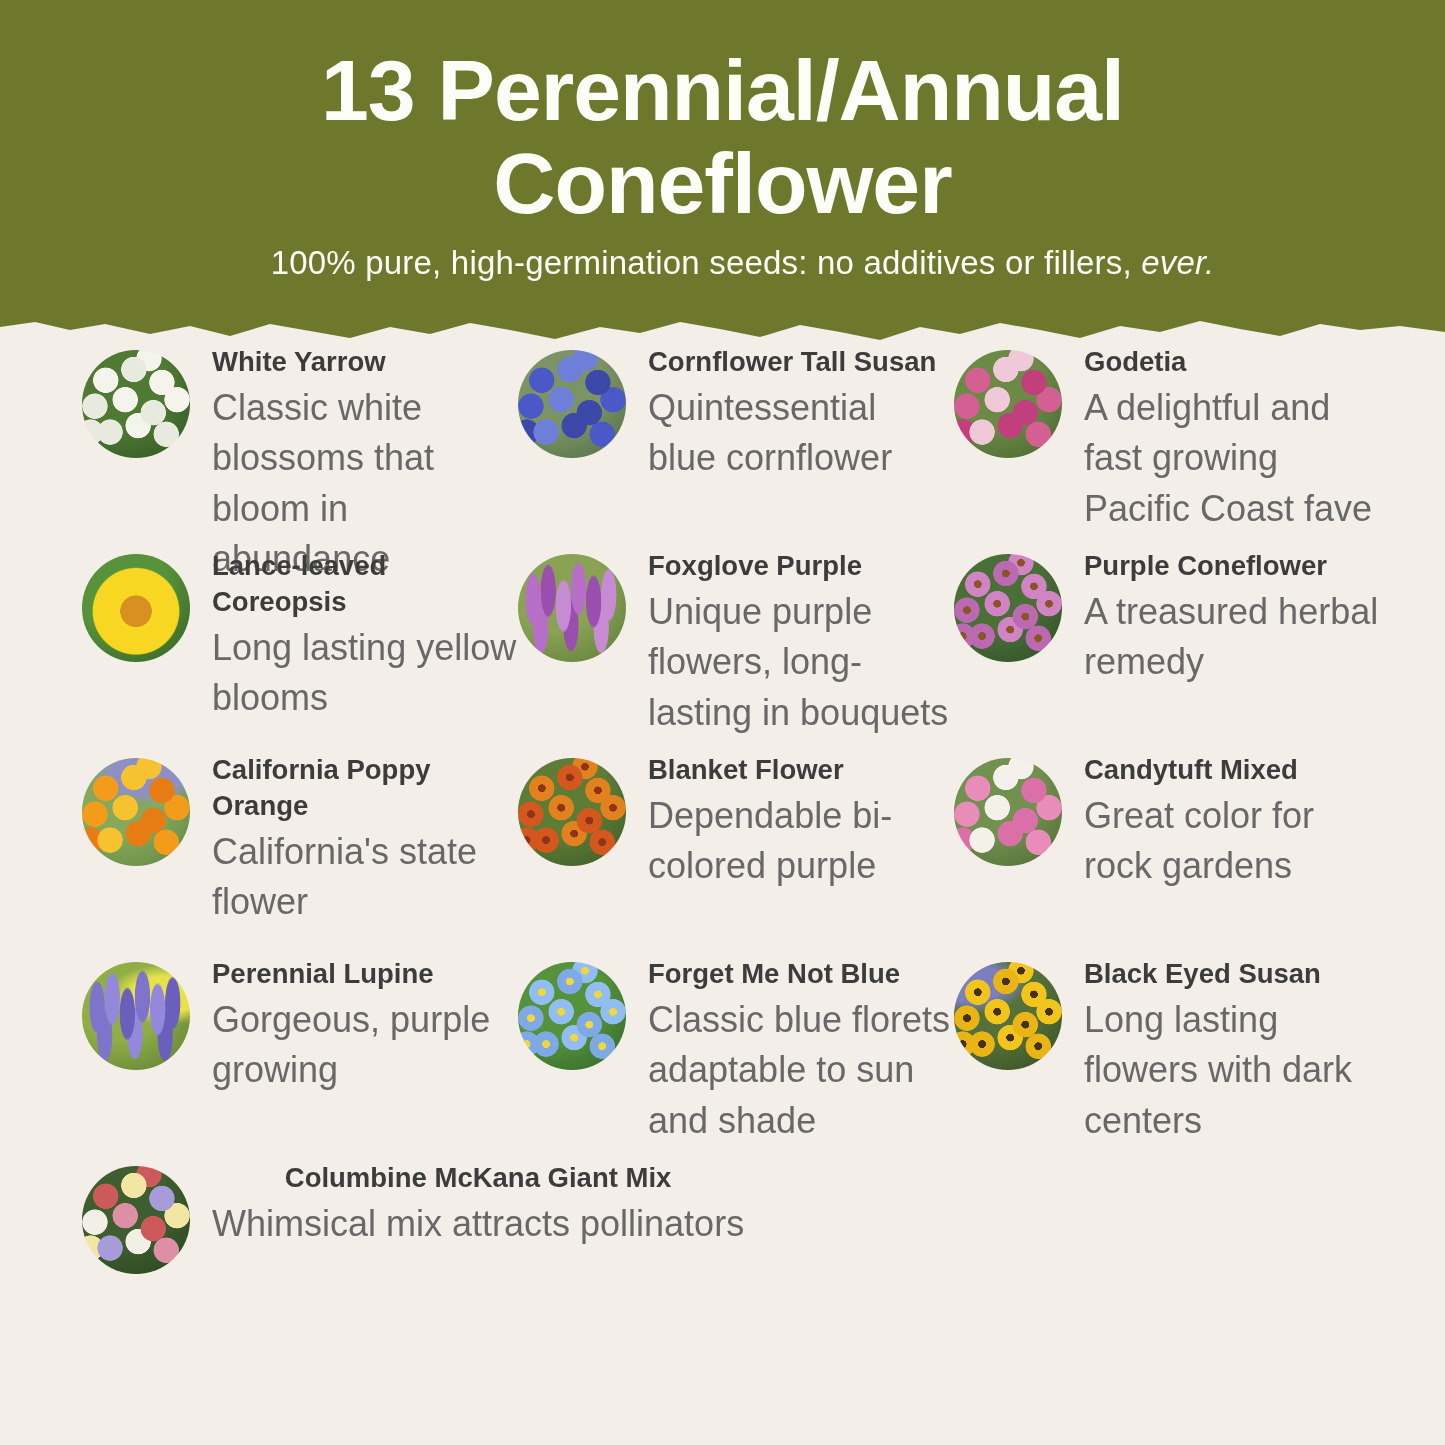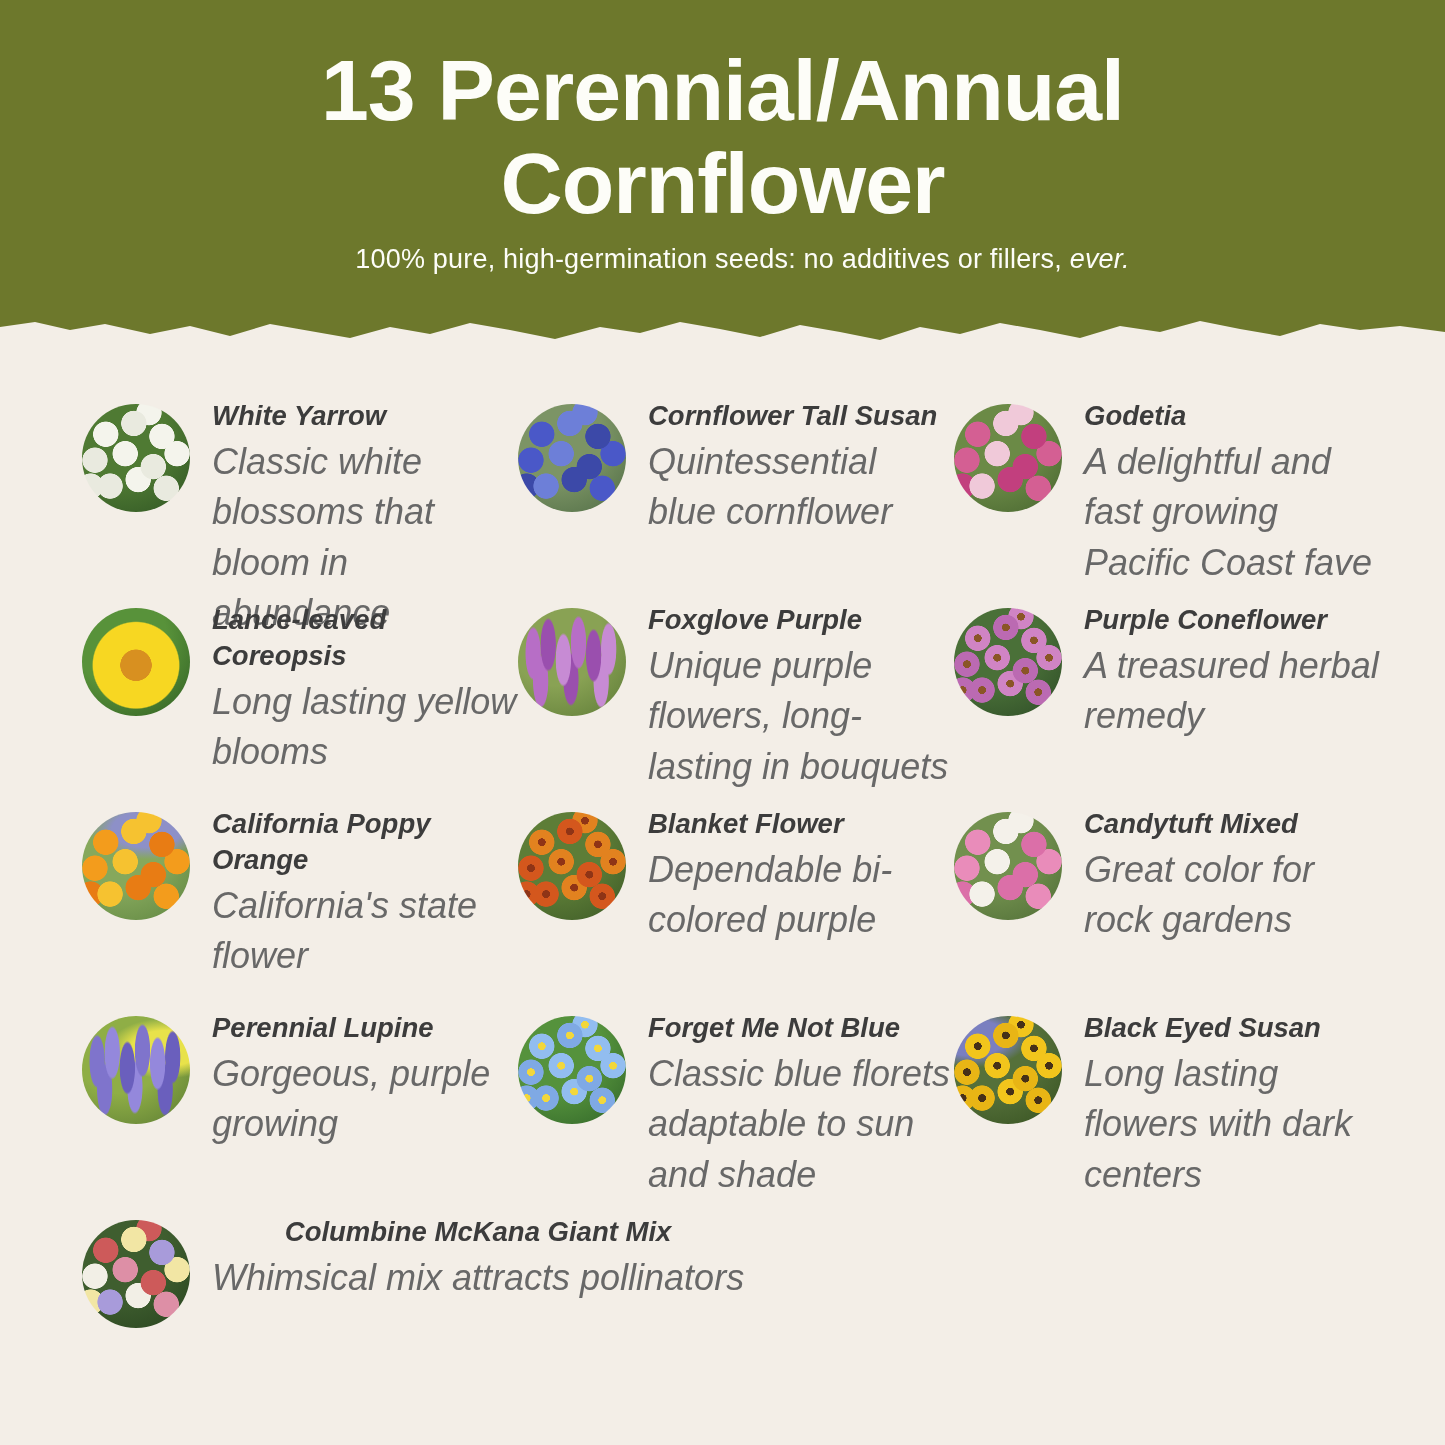--- a/index.html
+++ b/index.html
@@ -21,31 +21,29 @@
   .banner h1{
     margin:0;padding-top:44px;
     color:var(--white);
     font-size:86px;font-weight:700;line-height:1.08;
     letter-spacing:-1px;
   }
   .banner h1 span{display:block;}
   .subtitle{
     margin:14px 0 0 4px;
     color:var(--white);
-    font-size:27px;font-weight:400;letter-spacing:0.2px;padding-left:36px;
+    font-size:33px;font-weight:400;letter-spacing:0.2px;padding-left:36px;
   }
   .subtitle em{font-style:italic;}
   .tear{display:block;width:1445px;height:26px;}
   .tear path{fill:var(--green);}
   .grid{
     display:grid;
     grid-template-columns:436px 436px auto;
     padding-left:82px;
-    margin-top:54px;
-    font-style:italic;
   }
   .entry{
     height:204px;
     display:flex;
     align-items:flex-start;
   }
   .entry.wide{grid-column:1 / -1;height:auto;text-align:center;}
   .photo{
     width:108px;height:108px;border-radius:50%;
     flex:0 0 108px;margin-top:8px;
@@ -62,21 +60,21 @@
     font-size:36px;color:var(--desc);
     line-height:1.4;
   }
 </style>
 </head>
 <body>
 
 <header class="banner">
   <h1>
     <span>13 Perennial/Annual</span>
-    <span>Cornflower</span>
+    <span>Coneflower</span>
   </h1>
   <p class="subtitle"><span>100% pure, high-germination seeds: no additives or fillers, </span><em>ever.</em></p>
 </header>
 
 <svg class="tear" viewBox="0 0 1445 26" preserveAspectRatio="none">
   <path d="M0,0 L0,11 L35,6 L70,14 L105,8 L150,18 L190,10 L230,20 L270,8 L310,15 L350,22 L390,11 L430,18 L470,7 L510,14 L555,23 L600,11 L640,17 L680,6 L720,13 L760,21 L800,9 L840,16 L880,24 L920,11 L960,18 L1000,7 L1040,14 L1080,22 L1120,10 L1160,16 L1200,5 L1240,13 L1280,20 L1320,8 L1360,14 L1400,10 L1445,16 L1445,0 Z"></path>
 </svg>
 
 <main class="grid">
 

